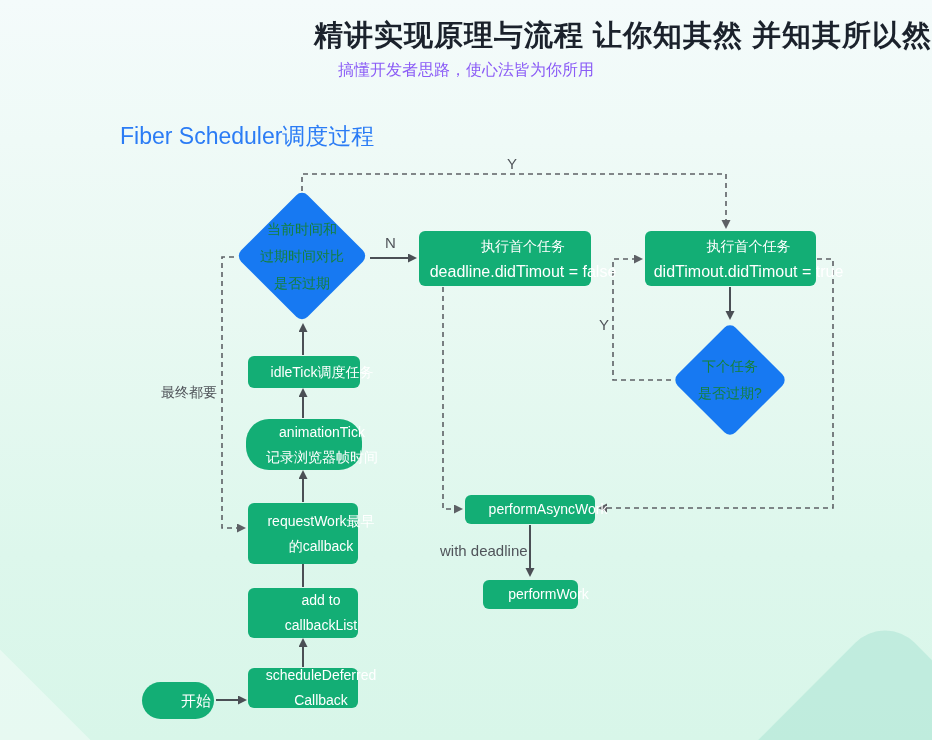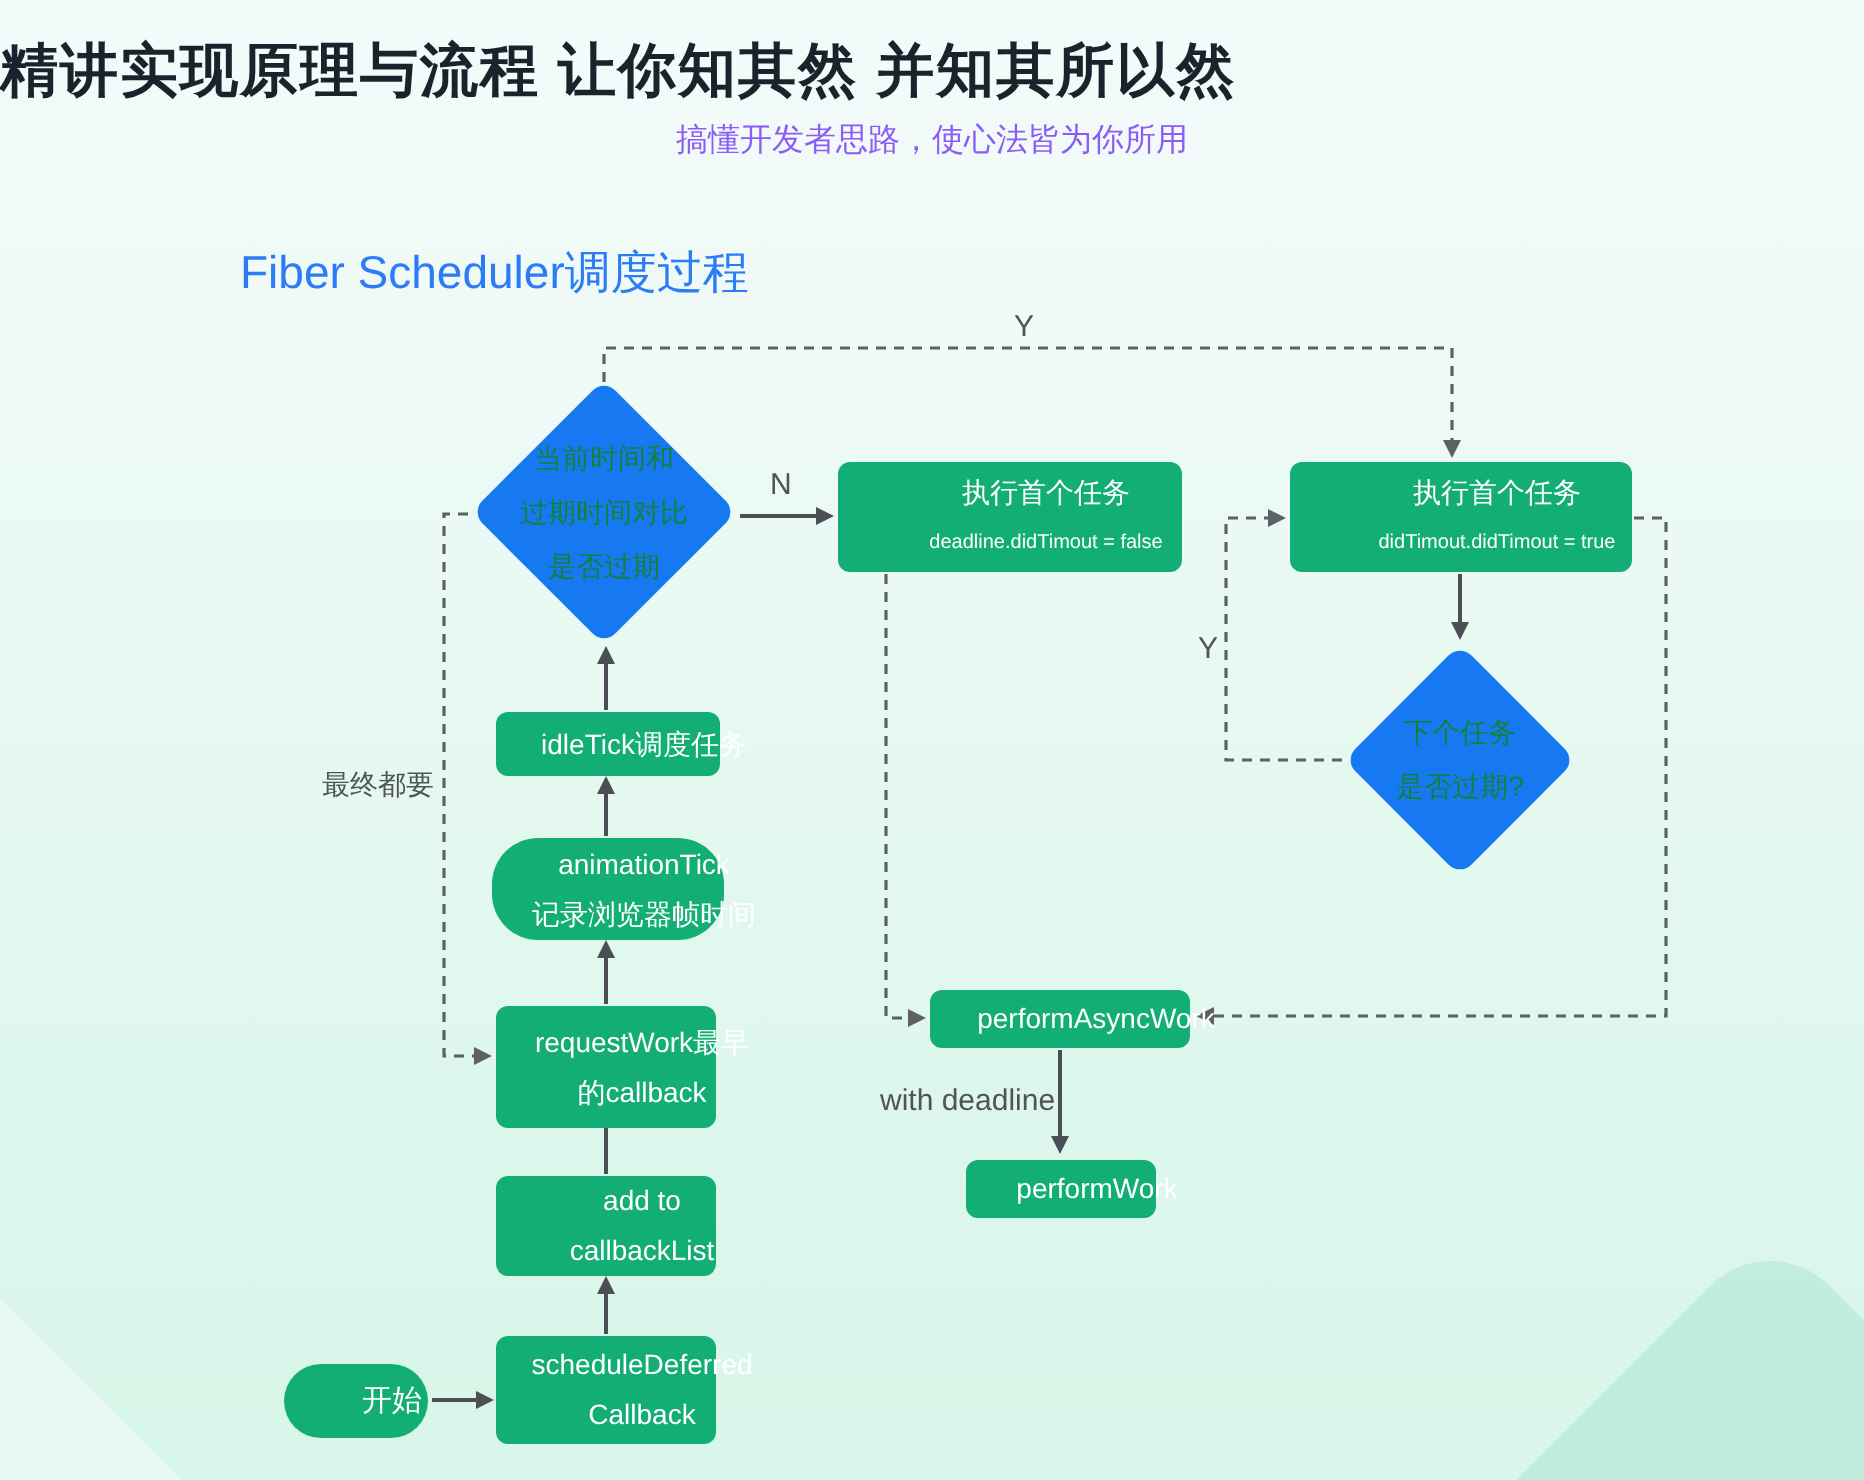--- a/index.html
+++ b/index.html
@@ -15,39 +15,39 @@
   body{
     position:relative;
     overflow:hidden;
     font-family:"Liberation Sans","DejaVu Sans",sans-serif;
     background:linear-gradient(180deg,#f4fbfb 0%,#eaf9f3 38%,#ddf7ec 75%,#d8f6e9 100%);
   }
   .decor{position:absolute;transform:rotate(45deg);}
   .decor-br{left:685px;top:696px;width:400px;height:400px;border-radius:42px;background:rgba(172,227,211,0.55);}
   .decor-bl{left:-250px;top:640px;width:340px;height:340px;border-radius:36px;background:rgba(255,255,255,0.38);}
   .page-title{
-    position:absolute;left:0;top:16px;width:932px;text-align:left;
+    position:absolute;left:0;top:16px;width:932px;text-align:right;
     font-size:29px;font-weight:bold;color:#1b222c;letter-spacing:1px;
   }
   .page-subtitle{
     position:absolute;left:0;top:60px;width:932px;text-align:center;
     font-size:16px;color:#8b5cf6;
   }
   .section-heading{
     position:absolute;left:120px;top:121px;
     font-size:23px;font-weight:400;color:var(--heading-blue);
   }
   svg.connectors{position:absolute;left:0;top:0;pointer-events:none;}
   .node{
     position:absolute;background:var(--green);color:#fff;border-radius:6px;
     display:flex;flex-direction:column;align-items:center;justify-content:center;
     font-size:14px;line-height:25px;text-align:center;white-space:nowrap;padding-left:36px;
   }
   .pill{border-radius:19px;font-size:15px;}
-  .node .line-code{font-size:10px;text-align:right;}
+  .node .line-code{font-size:16px;text-align:right;}
   .diamond{position:absolute;}
   .diamond .shape{position:absolute;background:var(--blue);transform:rotate(45deg);border-radius:8px;}
   .diamond .label{
     position:absolute;inset:0;display:flex;flex-direction:column;align-items:center;justify-content:center;
     color:#15803d;font-size:14px;line-height:27px;text-align:center;white-space:nowrap;
   }
   .edge-label{position:absolute;font-size:15px;color:var(--label);white-space:nowrap;}
   .edge-label.cn{font-size:14px;}
 </style>
 </head>
@@ -88,21 +88,21 @@
     <path d="M671,380 L613,380 L613,259 L635,259" marker-end="url(#darrow)"></path>
     <path d="M817,259 L833,259 L833,508 L606,508" marker-end="url(#darrow)"></path>
     <path d="M234,257 L222,257 L222,528 L238,528" marker-end="url(#darrow)"></path>
   </g>
 </svg>
 
 <div class="node pill" style="left:142px;top:682px;width:72px;height:37px;">
   <span>开始</span>
 </div>
 
-<div class="node" style="left:248px;top:668px;width:110px;height:54px;">
+<div class="node" style="left:248px;top:668px;width:110px;height:40px;">
   <span>scheduleDeferred</span>
   <span>Callback</span>
 </div>
 
 <div class="node" style="left:248px;top:588px;width:110px;height:50px;">
   <span>add to</span>
   <span>callbackList</span>
 </div>
 
 <div class="node" style="left:248px;top:503px;width:110px;height:61px;">

